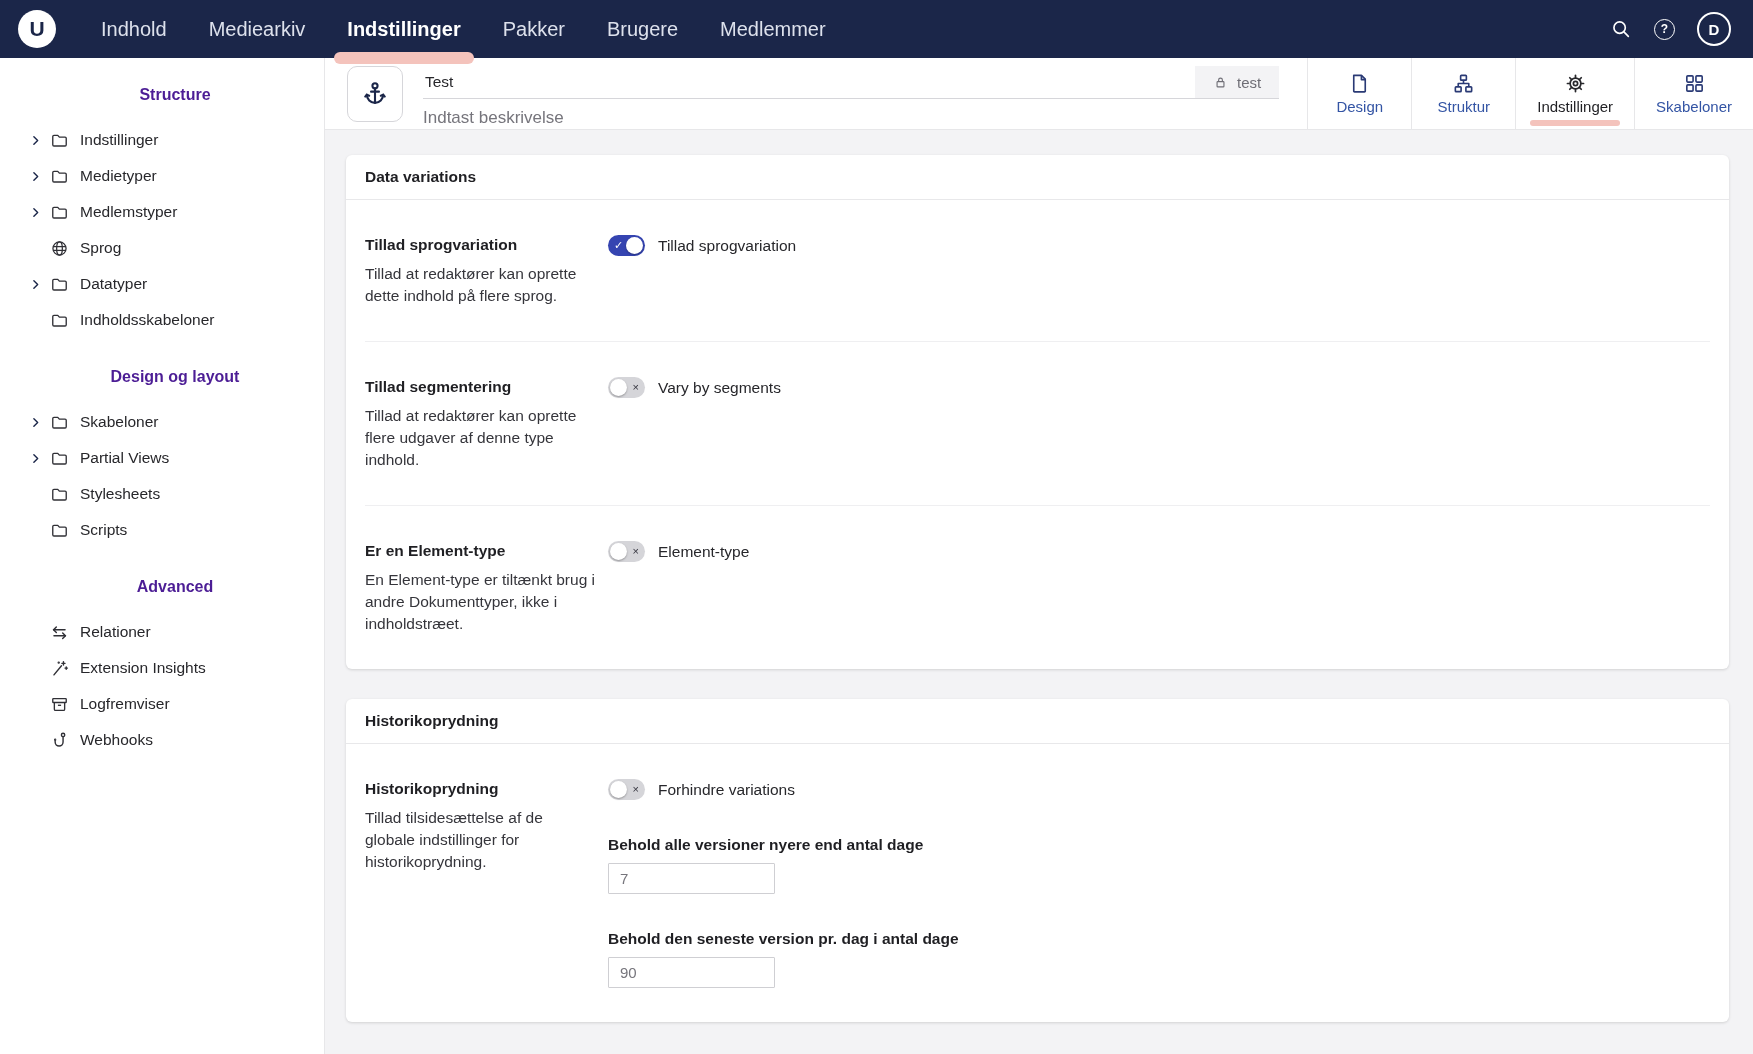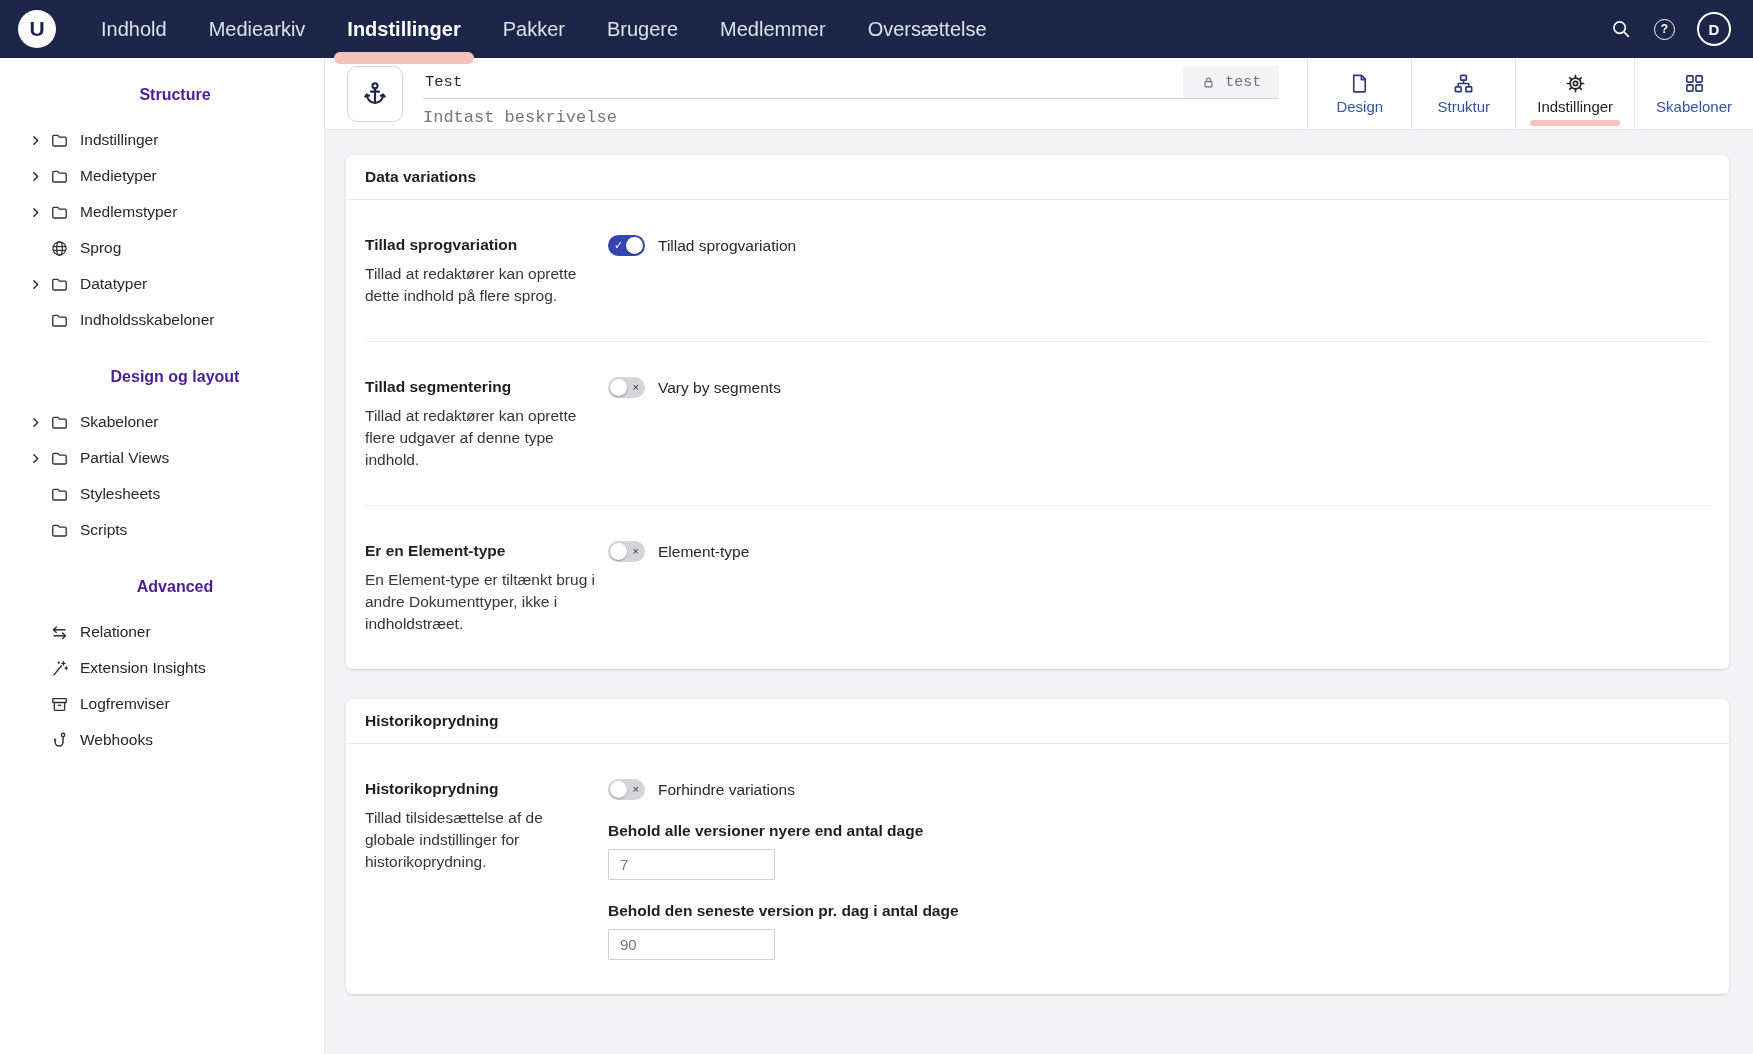--- a/index.html
+++ b/index.html
@@ -48,21 +48,21 @@
 
   
   .main { flex:1 1 auto; display:flex; flex-direction:column; min-width:0; }
 
   
   .edit-header { height:72px; background:#fff; display:flex; align-items:stretch;
     border-bottom:1px solid #e7e7e9; }
   .entity-btn { width:56px; height:56px; margin:8px 0 0 22px; border:1px solid #d6d6da;
     border-radius:10px; background:#fff; display:flex; align-items:center;
     justify-content:center; cursor:pointer; flex:0 0 auto; }
-  .name-block { flex:1 1 auto; margin:8px 28px 0 20px; min-width:0;font-family:Liberation Mono, monospace; }
+  .name-block { flex:1 1 auto; margin:8px 28px 0 20px; min-width:0; }
   .name-row { display:flex; align-items:stretch; border-bottom:1px solid #d6d6da;
     height:33px; }
   .name-input { flex:1 1 auto; border:none; outline:none; font-family:inherit;
     font-size:15.5px; color:#27272b; padding:0 2px; background:transparent; }
   .alias-badge { display:flex; align-items:center; gap:9px; padding:0 18px;
     background:#f3f3f5; color:#6f6e76; font-size:15px; cursor:pointer; }
   .desc-input { width:100%; border:none; outline:none; font-family:inherit;
     font-size:17px; color:#27272b; margin-top:9px; background:transparent; }
   .desc-input::placeholder { color:#76757c; }
   .tabs { display:flex; align-items:stretch; border-left:1px solid #e7e7e9; }
@@ -98,41 +98,40 @@
     border-radius:50%; background:#fff; box-shadow:0 1px 2px rgba(0,0,0,.3); }
   .toggle.on { background:#3544b1; }
   .toggle.on .knob { right:2px; }
   .toggle.on .mark { position:absolute; left:6px; top:50%; transform:translateY(-52%);
     color:#fff; font-size:11px; line-height:1; }
   .toggle.off { background:#d5d5d9; }
   .toggle.off .knob { left:2px; }
   .toggle.off .mark { position:absolute; right:6px; top:50%; transform:translateY(-52%);
     color:#34343f; font-size:11px; line-height:1; }
   .toggle-label { font-size:15.5px; color:#27272b; }
-  .field { margin-top:22px; }
+  .field { margin-top:36px; }
   .field-label { font-size:15.5px; font-weight:700; color:#1f1f23; }
   .field-input { display:block; margin-top:9px; width:167px; height:31px;
     border:1px solid #cfcfd3; border-radius:1px; padding:0 11px; font-family:inherit;
     font-size:15px; color:#76757c; outline:none; background:#fff; }
 
   svg { display:block; }
 </style>
 </head>
 <body>
 
 <header class="topnav">
   <div class="logo">U</div>
   <nav class="navitems">
     <button class="navitem">Indhold</button>
     <button class="navitem">Mediearkiv</button>
     <button class="navitem active">Indstillinger</button>
     <button class="navitem">Pakker</button>
     <button class="navitem">Brugere</button>
     <button class="navitem">Medlemmer</button>
-    <button class="navitem">Oversættelse</button>
   </nav>
   <div class="nav-right">
     <button class="icon-btn">
       <svg width="22" height="22" viewBox="0 0 24 24" fill="none" stroke="#fff" stroke-width="1.8" stroke-linecap="round">
         <circle cx="10.5" cy="10.5" r="6.2"></circle>
           <line x1="15.2" y1="15.2" x2="20" y2="20"></line>
       </svg>
     </button>
     <button class="icon-btn">
       <span class="help-circle">?</span>

